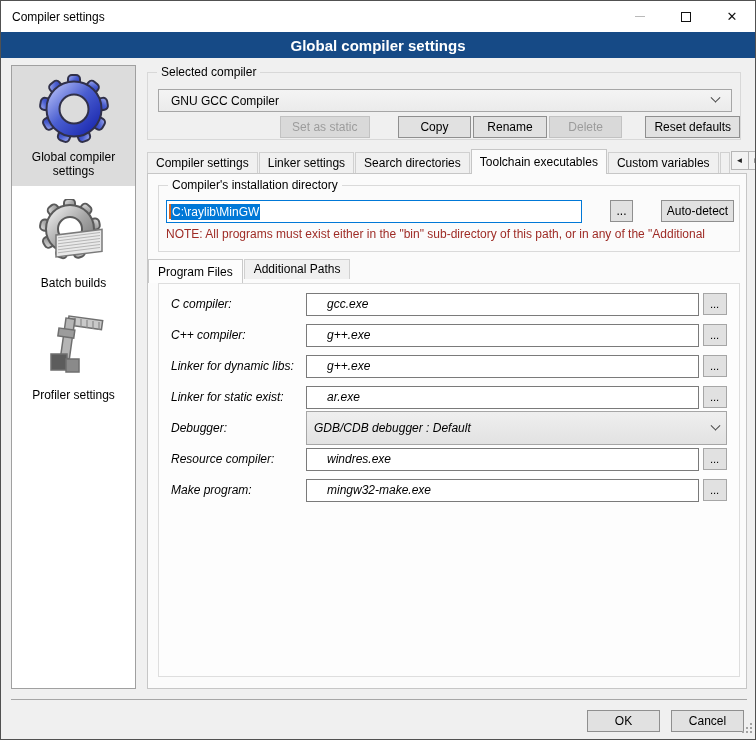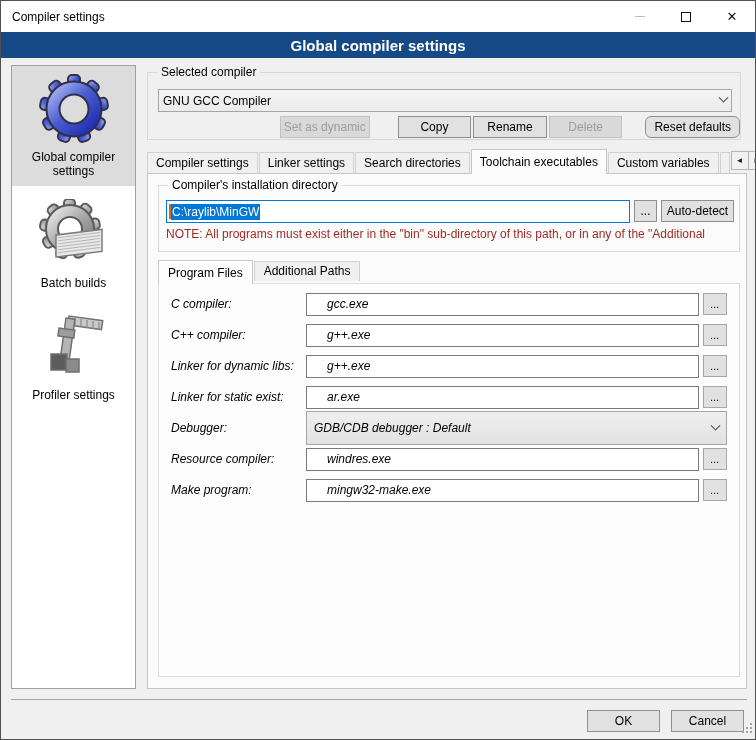--- a/index.html
+++ b/index.html
@@ -47,36 +47,36 @@
   }
   .groupbox > .gb-label{
     position:absolute; top:-8px; left:9px; padding:0 4px; line-height:14px;
   }
   .gb-compiler{ left:146px; top:71px; width:594px; height:68px; }
   .gb-compiler > .gb-label{ background:#f0f0f0; }
 
   .combo{
     position:absolute; height:23px;
     background:linear-gradient(#f4f4f4,#ebebeb); border:1px solid #a6a6a6;
-    display:flex; align-items:center; padding:0 4px;
+    display:flex; align-items:center; padding:0 12px;
   }
   .combo .chev{ margin-left:auto; width:7px; height:7px; border-right:1.4px solid #444; border-bottom:1.4px solid #444; transform:rotate(45deg) translate(-2px,-2px); }
   .combo-compiler{ left:10px; top:16px; width:574px; }
 
   .btnrow{ position:absolute; left:0; top:43px; width:100%; display:flex; }
   .btn{
     height:22px; background:#e1e1e1; border:1px solid #8f8f8f;
     display:flex; align-items:center; justify-content:center; font-size:12px;
   }
   .btn.disabled{ background:#d9d9d9; border-color:#c2c2c2; color:#9c9c9c; }
   .b-setdef{ width:90px; margin-left:132px; }
   .b-copy{ width:74px; margin-left:28px; }
   .b-rename{ width:74px; margin-left:2px; }
   .b-delete{ width:74px; margin-left:2px; }
-  .b-reset{ width:95px; margin-left:23px;border-radius:6px; }
+  .b-reset{ width:95px; margin-left:23px; }
 
   
   .tabstrip{
     position:absolute; left:146px; top:147px; width:600px; height:25px;
     display:flex; align-items:flex-end;
   }
   .tab{
     height:21px; line-height:20px; padding:0 8px; background:#f0f0f0;
     border:1px solid #d0d0d0; border-bottom:none; margin-right:1px; white-space:nowrap;
   }
@@ -94,40 +94,40 @@
 
   
   .panel{
     position:absolute; left:146px; top:172px; width:600px; height:516px;
     background:#fbfbfb; border:1px solid #c6c6c6;
   }
 
   .gb-install{ left:10px; top:11px; width:582px; height:67px; border-color:#dadada; }
   .gb-install > .gb-label{ background:#fbfbfb; }
 
-  .dir-row{ position:absolute; left:7px; top:14px; width:568px; display:flex; }
+  .dir-row{ position:absolute; left:7px; top:14px; width:568px; display:flex;gap:24px; }
   .textbox{
     height:23px; background:#fff; border:1px solid #7a7a7a;
     display:flex; align-items:center; padding:0 2px; overflow:hidden; white-space:nowrap;
   }
   .textbox.focused{ border-color:#0078d7; }
   .caret{ width:0; height:15px; border-left:2px solid #d9641e; }
   .sel{ background:#0078d7; color:#fff; padding:1px 1px; }
   .t-dir{ flex:1 1 auto; }
   .b-browse-top{ width:23px; margin-left:4px; }
   .b-autodetect{ width:73px; margin-left:4px; }
   .note{
     position:absolute; left:7px; top:41px; width:570px; color:#9e2b25;
     white-space:nowrap; overflow:hidden;
   }
 
   
   .subtabstrip{
-    position:absolute; left:10px; top:85px; width:582px; height:24px;
-    display:flex; align-items:center;
+    position:absolute; left:0; top:85px; width:582px; height:24px;
+    display:flex; align-items:flex-start;
   }
   .subtab{
     height:20px; line-height:19px; padding:0 9px; background:#f0f0f0;
     border:1px solid #d0d0d0; border-bottom:none; margin-right:1px; white-space:nowrap;
   }
   .subtab.active{
     height:24px; line-height:24px; background:#fdfdfd; border-color:#c9c9c9;
     position:relative; z-index:3; margin-bottom:-1px;
   }
   .subpanel{
@@ -256,21 +256,21 @@
     </div>
   </div>
 
   <div class="groupbox gb-compiler">
     <span class="gb-label">Selected compiler</span>
     <div class="combo combo-compiler">
       <span>GNU GCC Compiler</span>
       <span class="chev"></span>
     </div>
     <div class="btnrow">
-      <div class="btn disabled b-setdef">Set as dynamic</div>
+      <div class="btn disabled b-setdef">Set as static</div>
       <div class="btn b-copy">Copy</div>
       <div class="btn b-rename">Rename</div>
       <div class="btn disabled b-delete">Delete</div>
       <div class="btn b-reset">Reset defaults</div>
     </div>
   </div>
 
   <div class="tabstrip">
     <div class="tab">Compiler settings</div>
     <div class="tab">Linker settings</div>

